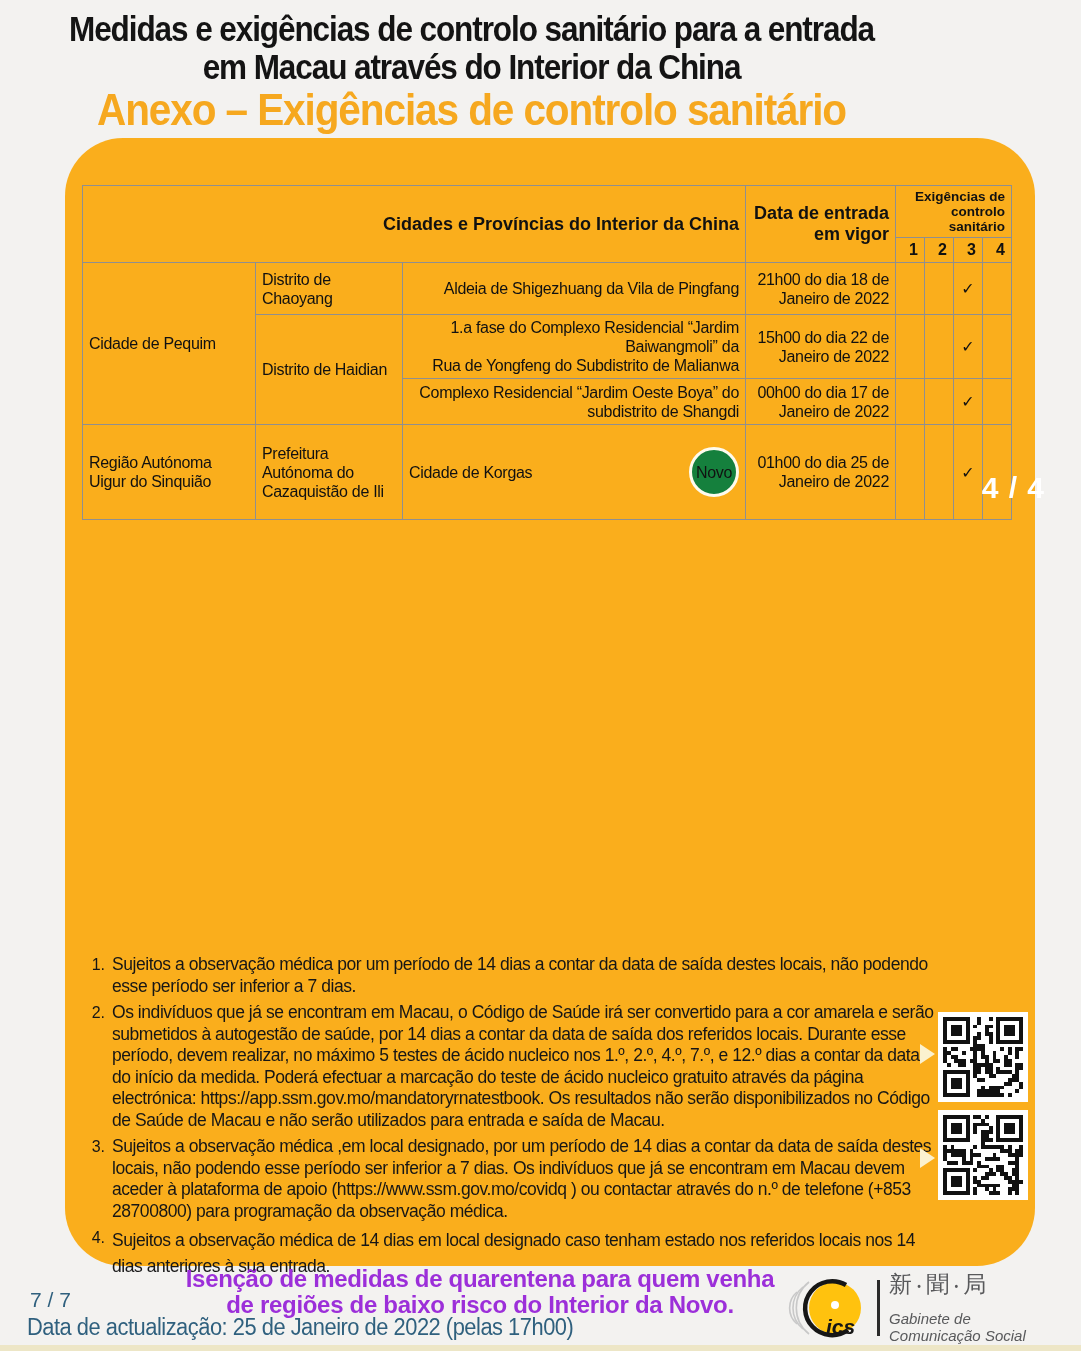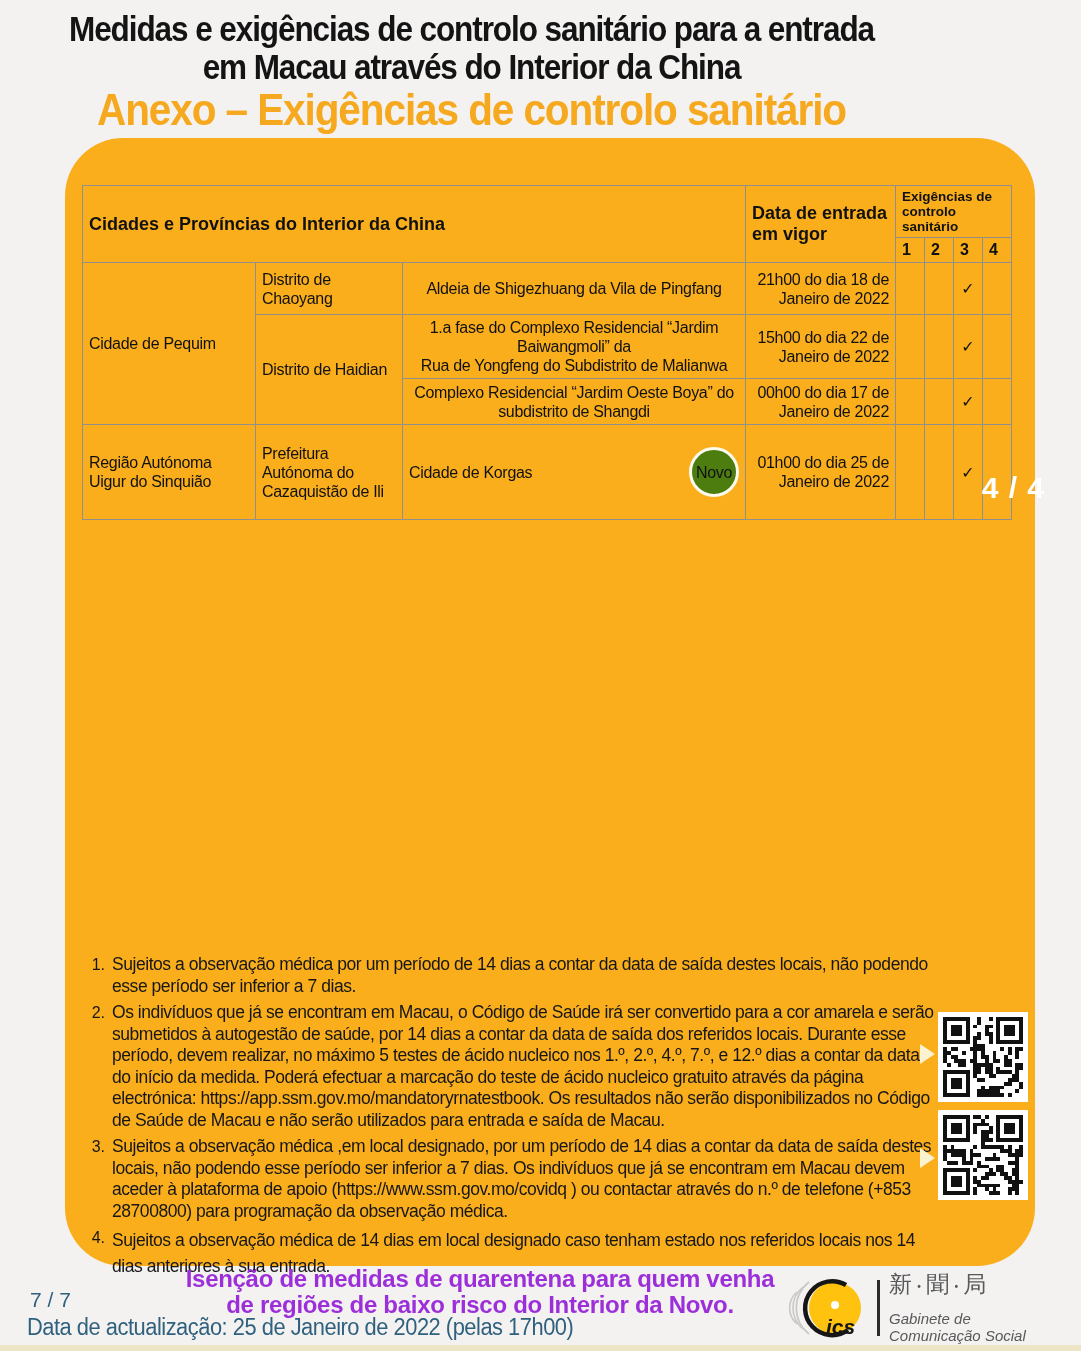--- a/index.html
+++ b/index.html
@@ -10,34 +10,34 @@
   .titles{position:absolute;top:10px;left:0;width:943px;text-align:center;color:#141414}
   .title-line{font-size:35px;font-weight:bold;letter-spacing:-1.2px;transform:scaleX(.9);line-height:38px}
   .subtitle{font-size:45px;font-weight:bold;color:#F6A81F;letter-spacing:-1.2px;transform:scaleX(.9);line-height:45px;margin-top:1px}
 
   
   .panel{position:absolute;left:65px;top:138px;width:970px;height:1128px;background:#FAAE1C;border-radius:58px}
 
   
   table.main{position:absolute;left:17px;top:47px;border-collapse:collapse;table-layout:fixed;color:#111}
   table.main th,table.main td{border:1.5px solid #8F8F8F;padding:3px 6px;vertical-align:middle;background:transparent}
-  table.main th{font-weight:bold;text-align:left}
+  table.main th{font-weight:bold;text-align:right}
   .th-cities{font-size:18px}
   .th-date{font-size:18px;line-height:21px}
   .th-req{font-size:13.5px;line-height:15px;padding:2px}
   .th-num{font-size:16px;font-weight:normal}
   td.cell-region,td.cell-district{font-size:16px;line-height:19px;letter-spacing:-.3px;text-align:left}
-  td.cell-place{font-size:16px;line-height:19px;letter-spacing:-.3px;text-align:center;white-space:pre-line}
+  td.cell-place{font-size:16px;line-height:19px;letter-spacing:-.3px;text-align:right;white-space:pre-line}
   td.cell-date{font-size:16px;line-height:19px;letter-spacing:-.3px;text-align:right}
   td.cell-check{text-align:center;font-size:16px;padding:0}
   tr.hdr1{height:44px}tr.hdr2{height:25px}
   tr.r1{height:52px}tr.r2{height:62px}tr.r3{height:46px}tr.r4{height:64px}
 
   .place-flex{display:flex;align-items:center;justify-content:space-between;gap:12px}
-  .novo-badge{flex:0 0 auto;width:50px;height:50px;border-radius:50%;background:#4d7c0f;border:3px solid #FEFBEE;
+  .novo-badge{flex:0 0 auto;width:50px;height:50px;border-radius:50%;background:#15803d;border:3px solid #FEFBEE;
     display:flex;align-items:center;justify-content:center;font-size:16px;color:#111}
 
   .page-indicator{position:absolute;left:855px;top:333px;width:125px;text-align:right;
     color:#fff;font-size:30px;font-weight:bold;letter-spacing:1px}
 
   
   .footnotes{position:absolute;left:20px;top:816px;width:852px;color:#161616}
   .fn{display:flex;gap:7px;margin-bottom:5px}
   .fn-num{flex:0 0 20px;font-size:16px;line-height:21.5px;text-align:right;white-space:nowrap}
   .fn-text{font-size:17.5px;line-height:21.5px;letter-spacing:-.45px}

